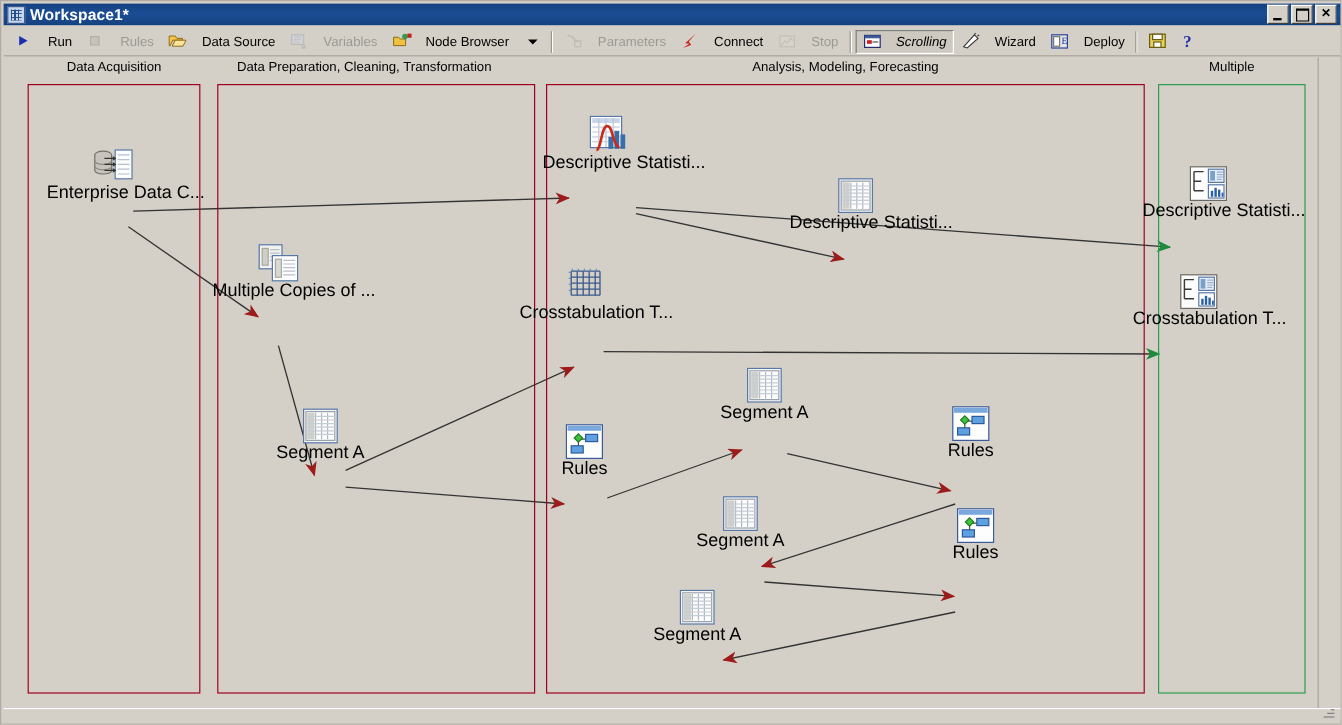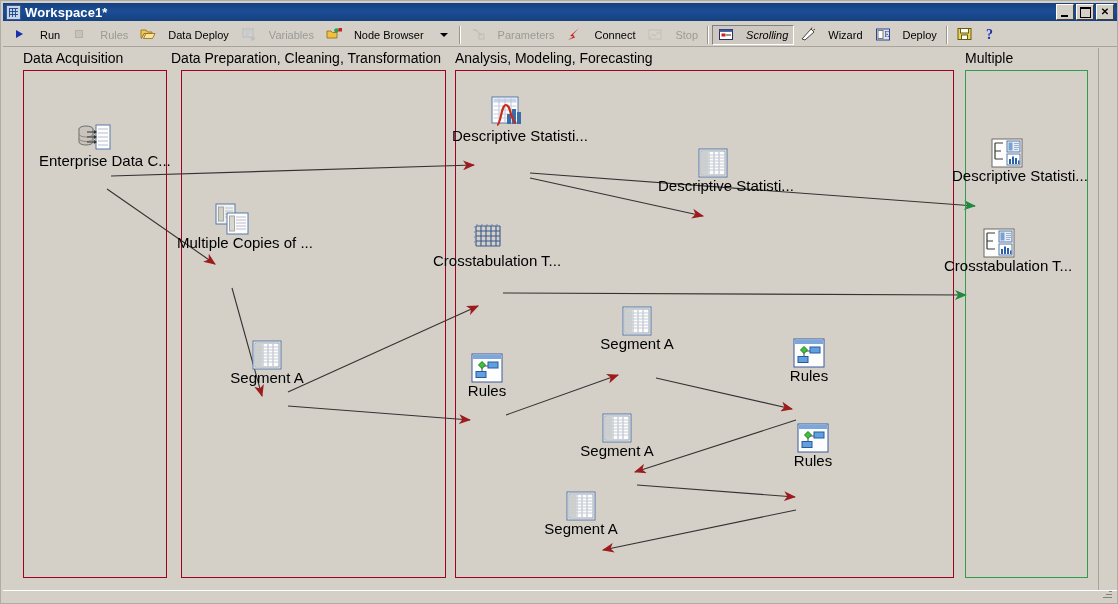--- a/index.html
+++ b/index.html
@@ -65,21 +65,21 @@
   .caret{width:0;height:0;border-left:4px solid transparent;border-right:4px solid transparent;
          border-top:4px solid #000;margin-left:4px;margin-right:2px;}
 
   
   #canvas{
     position:absolute;left:2px;top:47px;width:1114px;height:552px;
     background:#d4d0c8;overflow:hidden;
   }
   #inner{position:absolute;left:0;top:0;width:1114px;height:552px;}
 
-  .lane-title{position:absolute;font-size:14px;color:#000;text-align:left;white-space:nowrap;}
+  .lane-title{position:absolute;font-size:11px;color:#000;text-align:center;white-space:nowrap;}
   .lane{position:absolute;box-sizing:border-box;}
   .lane.red{border:1px solid #a00020;}
   .lane.green{border:1px solid #2e9e4e;}
 
   .node{position:absolute;width:110px;text-align:center;}
   .node .nicon{margin:0 auto;position:relative;}
   .node .nlabel{
     margin-top:2px;font-size:15px;color:#000;white-space:nowrap;
     line-height:12px;
   }
@@ -139,21 +139,21 @@
         </span>
         <span>Rules</span>
       </div>
       <div class="tbtn">
         <span class="ic">
           <svg class="ic-art" width="16" height="14" viewBox="0 0 16 14">
             <path d="M1,11 L1,3 L6,3 L7.5,5 L12,5 L12,6.5 L4,6.5 L1.5,11.5 Z" fill="#f5c64a" stroke="#8a6a10" stroke-width=".8"></path>
             <path d="M3.5,11.5 L6,6.5 L15,6.5 L12.5,11.5 Z" fill="#fde39a" stroke="#8a6a10" stroke-width=".8"></path>
           </svg>
         </span>
-        <span>Data Deploy</span>
+        <span>Data Source</span>
       </div>
       <div class="tbtn disabled">
         <span class="ic" style="opacity: 0.45;">
           <svg class="ic-art" width="16" height="14" viewBox="0 0 16 14">
             <rect x="2" y="2" width="10" height="8" fill="#cfd6e2" stroke="#9aa2b0"></rect>
             <path d="M4,4 h6 M4,6 h6 M4,8 h4" stroke="#aeb6c2" stroke-width="1"></path>
             <path d="M10,10 l3,3 M13,13 l-3,0 M13,13 l0,-3" stroke="#9aa2b0" stroke-width="1.2" fill="none"></path>
           </svg>
         </span>
         <span>Variables</span>

